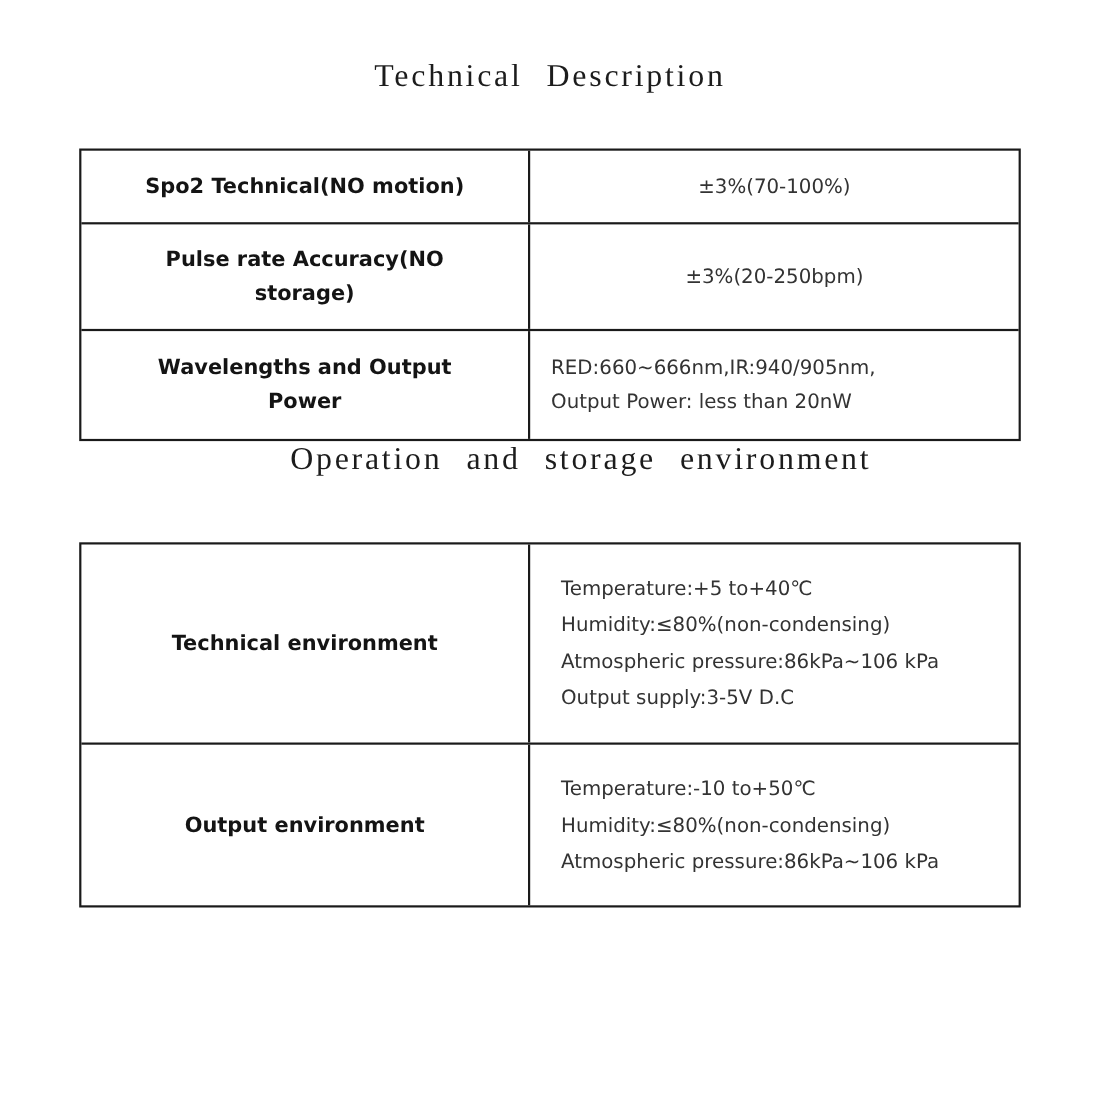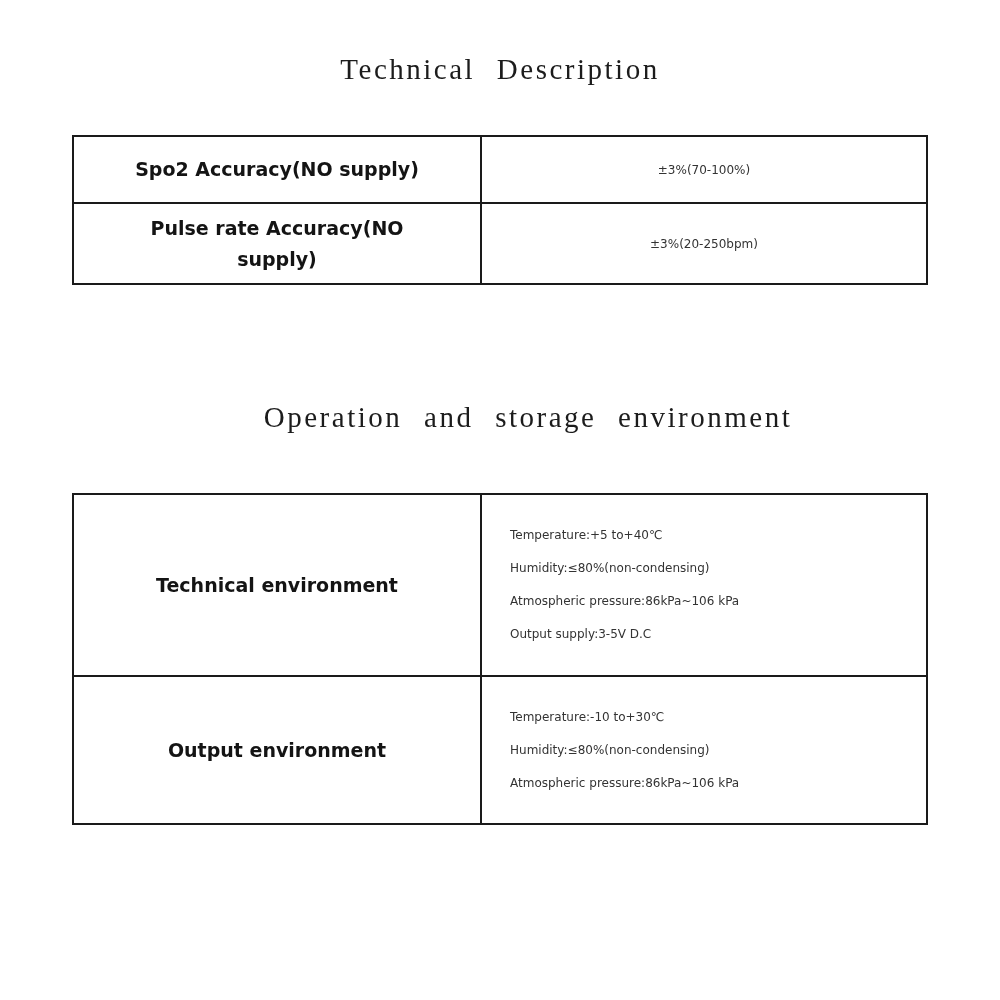--- a/index.html
+++ b/index.html
@@ -44,21 +44,21 @@
   .spec-table.t2 { top: 493px; }
 
   .row {
     display: grid;
     grid-template-columns: 406px 1fr;
     box-sizing: border-box;
   }
   .row + .row { border-top: 2px solid #1a1a1a; }
 
   .t1 .row.r0 { height: 65px; }
-  .t1 .row.r1 { height: 81px; }
+  .t1 .row.r1 { height: 97px; }
   .t1 .row.r2 { height: 100px; }
   .t2 .row.r0 { height: 180px; }
   .t2 .row.r1 { height: 148px; }
 
   .cell {
     display: flex;
     flex-direction: column;
     justify-content: center;
     box-sizing: border-box;
     min-width: 0;
@@ -66,21 +66,21 @@
   .cell.label {
     align-items: center;
     text-align: center;
     font-weight: 700;
     font-size: 19px;
     color: #141414;
     line-height: 31px;
   }
   .cell.value {
     border-left: 2px solid #1a1a1a;
-    font-size: 12px;
+    font-size: 18px;
     color: #333333;
   }
   .cell.value.centered {
     align-items: center;
     text-align: center;
     line-height: 28px;
   }
   .cell.value.left {
     align-items: flex-start;
     text-align: left;
@@ -96,37 +96,47 @@
 <body>
 
 <div class="page">
 
   <h1 class="heading first">Technical Description</h1>
 
   <div class="spec-table t1">
 
     <div class="row r0">
       <div class="cell label">
-        <span class="line">Spo2 Accuracy(NO supply)</span>
+        <span class="line">Spo2 Technical(NO motion)</span>
       </div>
       <div class="cell value centered">
         <span class="line">±3%(70-100%)</span>
       </div>
     </div>
 
     <div class="row r1">
       <div class="cell label">
         <span class="line">Pulse rate Accuracy(NO</span>
-        <span class="line">supply)</span>
+        <span class="line">storage)</span>
       </div>
       <div class="cell value centered">
         <span class="line">±3%(20-250bpm)</span>
       </div>
     </div>
 
+    <div class="row r2">
+      <div class="cell label">
+        <span class="line">Wavelengths and Output</span>
+        <span class="line">Power</span>
+      </div>
+      <div class="cell value left">
+        <span class="line">RED:660~666nm,IR:940/905nm,</span>
+        <span class="line">Output Power: less than 20nW</span>
+      </div>
+    </div>
 
   </div>
 
   <h1 class="heading second">Operation and storage environment</h1>
 
   <div class="spec-table t2">
 
     <div class="row r0">
       <div class="cell label">
         <span class="line">Technical environment</span>
@@ -137,21 +147,21 @@
         <span class="line">Atmospheric pressure:86kPa~106 kPa</span>
         <span class="line">Output supply:3-5V D.C</span>
       </div>
     </div>
 
     <div class="row r1">
       <div class="cell label">
         <span class="line">Output environment</span>
       </div>
       <div class="cell value left">
-        <span class="line">Temperature:-10 to+30℃</span>
+        <span class="line">Temperature:-10 to+50℃</span>
         <span class="line">Humidity:≤80%(non-condensing)</span>
         <span class="line">Atmospheric pressure:86kPa~106 kPa</span>
       </div>
     </div>
 
   </div>
 
 </div>
 
 </body></html>

